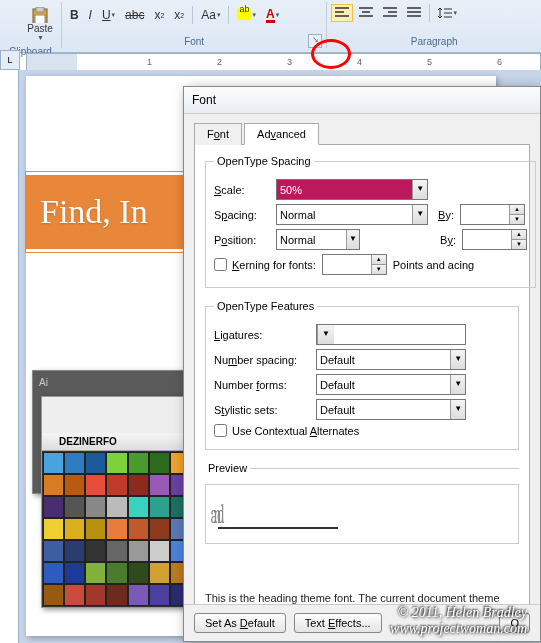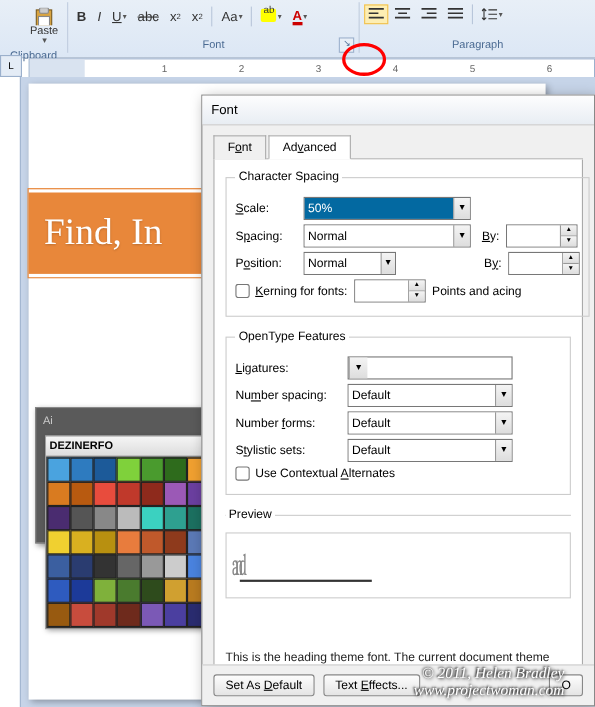--- a/index.html
+++ b/index.html
@@ -31,21 +31,21 @@
 .v-ruler { position:absolute; left:0; top:0; width:18px; height:100%; background:#fff; border-right:1px solid #9bb0cc; }
 .page { position:absolute; left:26px; top:6px; width:470px; height:560px; background:#fff; box-shadow:2px 2px 6px rgba(0,0,0,0.3); }
 .orange-banner { margin:96px 0 0 0; background:#e8873a; border-top:3px solid #fff; border-bottom:3px solid #fff; outline:1px solid #e8873a; padding:18px 14px; }
 .orange-banner span { font-family:Georgia,'Times New Roman',serif; color:#fff; font-size:34px; text-shadow:0 1px 2px rgba(0,0,0,0.2); }
 
 
 .thumb-stack { position:absolute; left:32px; top:370px; }
 .ai-thumb { width:150px; height:110px; background:#5a5a5a; border:1px solid #888; padding:6px; box-shadow:2px 2px 5px rgba(0,0,0,0.4); }
 .ai-label { color:#ccc; font-size:10px; }
 .swatch-win { position:absolute; left:41px; top:396px; width:150px; background:#eee; border:1px solid #999; box-shadow:2px 2px 5px rgba(0,0,0,0.4); }
-.swatch-title { background:linear-gradient(#f5f5f5,#ddd); padding:3px 3px; font-size:10px; font-weight:bold; border-bottom:1px solid #aaa; }
+.swatch-title { background:linear-gradient(#f5f5f5,#ddd); padding:3px 17px; font-size:10px; font-weight:bold; border-bottom:1px solid #aaa;margin-top:36px; }
 .swatch-grid { display:grid; grid-template-columns:repeat(7,1fr); gap:0; padding:1px; background:#333; }
 .swatch-grid div { height:20px; border:1px solid #222; }
 
 
 .dialog { position:absolute; left:183px; top:86px; width:356px; height:554px; background:#f0f0f0; border:1px solid #888; box-shadow:3px 3px 12px rgba(0,0,0,0.35); z-index:100; }
 .dlg-title { background:linear-gradient(#fdfdfe,#e8edf3); padding:6px 8px; font-size:12px; border-bottom:1px solid #ccc; }
 .dlg-body { padding:8px 10px 0 10px; }
 .tabs { display:flex; border-bottom:1px solid #aaa; }
 .tab { padding:4px 12px; border:1px solid #aaa; border-bottom:none; margin-right:2px; background:#f0f0f0; position:relative; top:1px; font-size:11px; }
 .tab.active { background:#fff; border-bottom:1px solid #fff; }
@@ -58,31 +58,31 @@
 .combo { display:flex; border:1px solid #777; height:19px; background:#fff; }
 .combo input { border:none; padding:1px 3px; font-size:11px; width:100%; outline:none; }
 .combo .arrow { width:16px; background:linear-gradient(#f4f4f4,#ddd); border-left:1px solid #999; text-align:center; font-size:8px; line-height:17px; }
 .spinctl { display:flex; border:1px solid #777; height:19px; background:#fff; }
 .spinctl input { border:none; width:42px; font-size:11px; padding:1px 3px; outline:none; }
 .spinctl .spins { display:flex; flex-direction:column; width:14px; border-left:1px solid #999; }
 .spinctl .spins span { flex:1; font-size:6px; text-align:center; line-height:8px; background:linear-gradient(#f4f4f4,#ddd); }
 .spinctl .spins span:first-child { border-bottom:1px solid #999; }
 .chk { display:flex; align-items:center; gap:5px; font-size:11px; }
 .chk input { margin:0; }
-.sel { background:#0369a1; color:#fff; }
+.sel { background:#be185d; color:#fff; }
 .preview-box { border:1px solid #ccc; height:58px; margin:2px 0 6px 0; display:flex; align-items:center; position:relative; }
 .preview-text { font-family:'Cambria',Georgia,serif; font-size:28px; color:#888; letter-spacing:-8px; transform:scaleX(0.5); }
 .preview-underline { position:absolute; bottom:14px; left:12px; width:120px; border-bottom:2px solid #333; }
 .hint { font-size:11px; color:#222;margin-top:48px; }
 .dlg-footer { position:absolute; left:0; right:0; bottom:0; padding:8px 10px; display:flex; gap:8px; background:#f0f0f0; border-top:1px solid #ccc; }
 .winbtn { border:1px solid #888; background:linear-gradient(#fdfdfd,#e4e4e4); padding:3px 10px; font-size:11px; border-radius:3px; }
 .spacer { flex:1; }
 
 
-.wm { position:absolute; right:28px; bottom:6px; text-align:right; color:#fff; font-size:14px; font-style:italic; text-shadow:1px 1px 3px rgba(0,0,0,0.9), -1px -1px 2px rgba(0,0,0,0.9); z-index:200; font-family:Georgia,serif; pointer-events:none; }
+.wm { position:absolute; right:14px; bottom:6px; text-align:right; color:#fff; font-size:14px; font-style:italic; text-shadow:1px 1px 3px rgba(0,0,0,0.9), -1px -1px 2px rgba(0,0,0,0.9); z-index:200; font-family:Georgia,serif; pointer-events:none; }
 
 u.acc { text-decoration:underline; }
 </style>
 </head>
 <body>
 
 <div class="ribbon">
   <div class="ribbon-groups">
     <div class="ribbon-group" style="width:54px">
       <div class="group-content" style="justify-content:flex-end">
@@ -252,21 +252,21 @@
 <div class="dialog">
   <div class="dlg-title">Font</div>
   <div class="dlg-body">
     <div class="tabs">
       <div class="tab"><span>F<u class="acc">o</u>nt</span></div>
       <div class="tab active"><span>Ad<u class="acc">v</u>anced</span></div>
     </div>
     <div class="tab-pane">
 
       <fieldset>
-        <legend>Character Spacing</legend>
+        <legend>OpenType Spacing</legend>
         <div class="row">
           <span class="lbl" style="width:56px"><u class="acc">S</u>cale:</span>
           <div class="combo" style="width:150px">
             <input class="sel" value="50%" style="">
             <span class="arrow">▼</span>
           </div>
         </div>
         <div class="row">
           <span class="lbl" style="width:56px">S<u class="acc">p</u>acing:</span>
           <div class="combo" style="width:150px">

